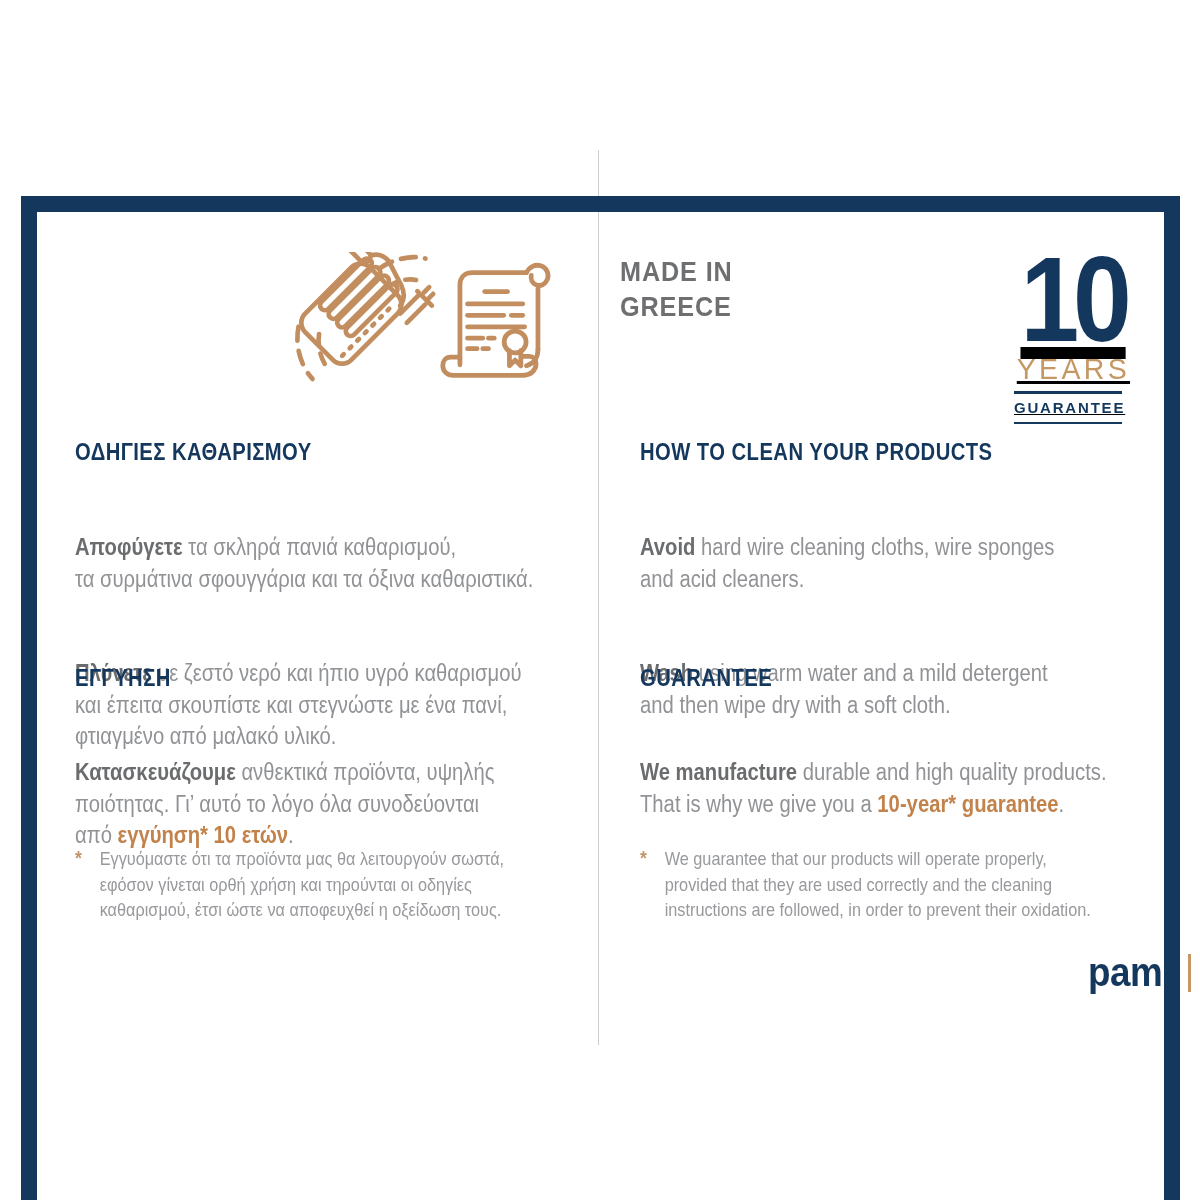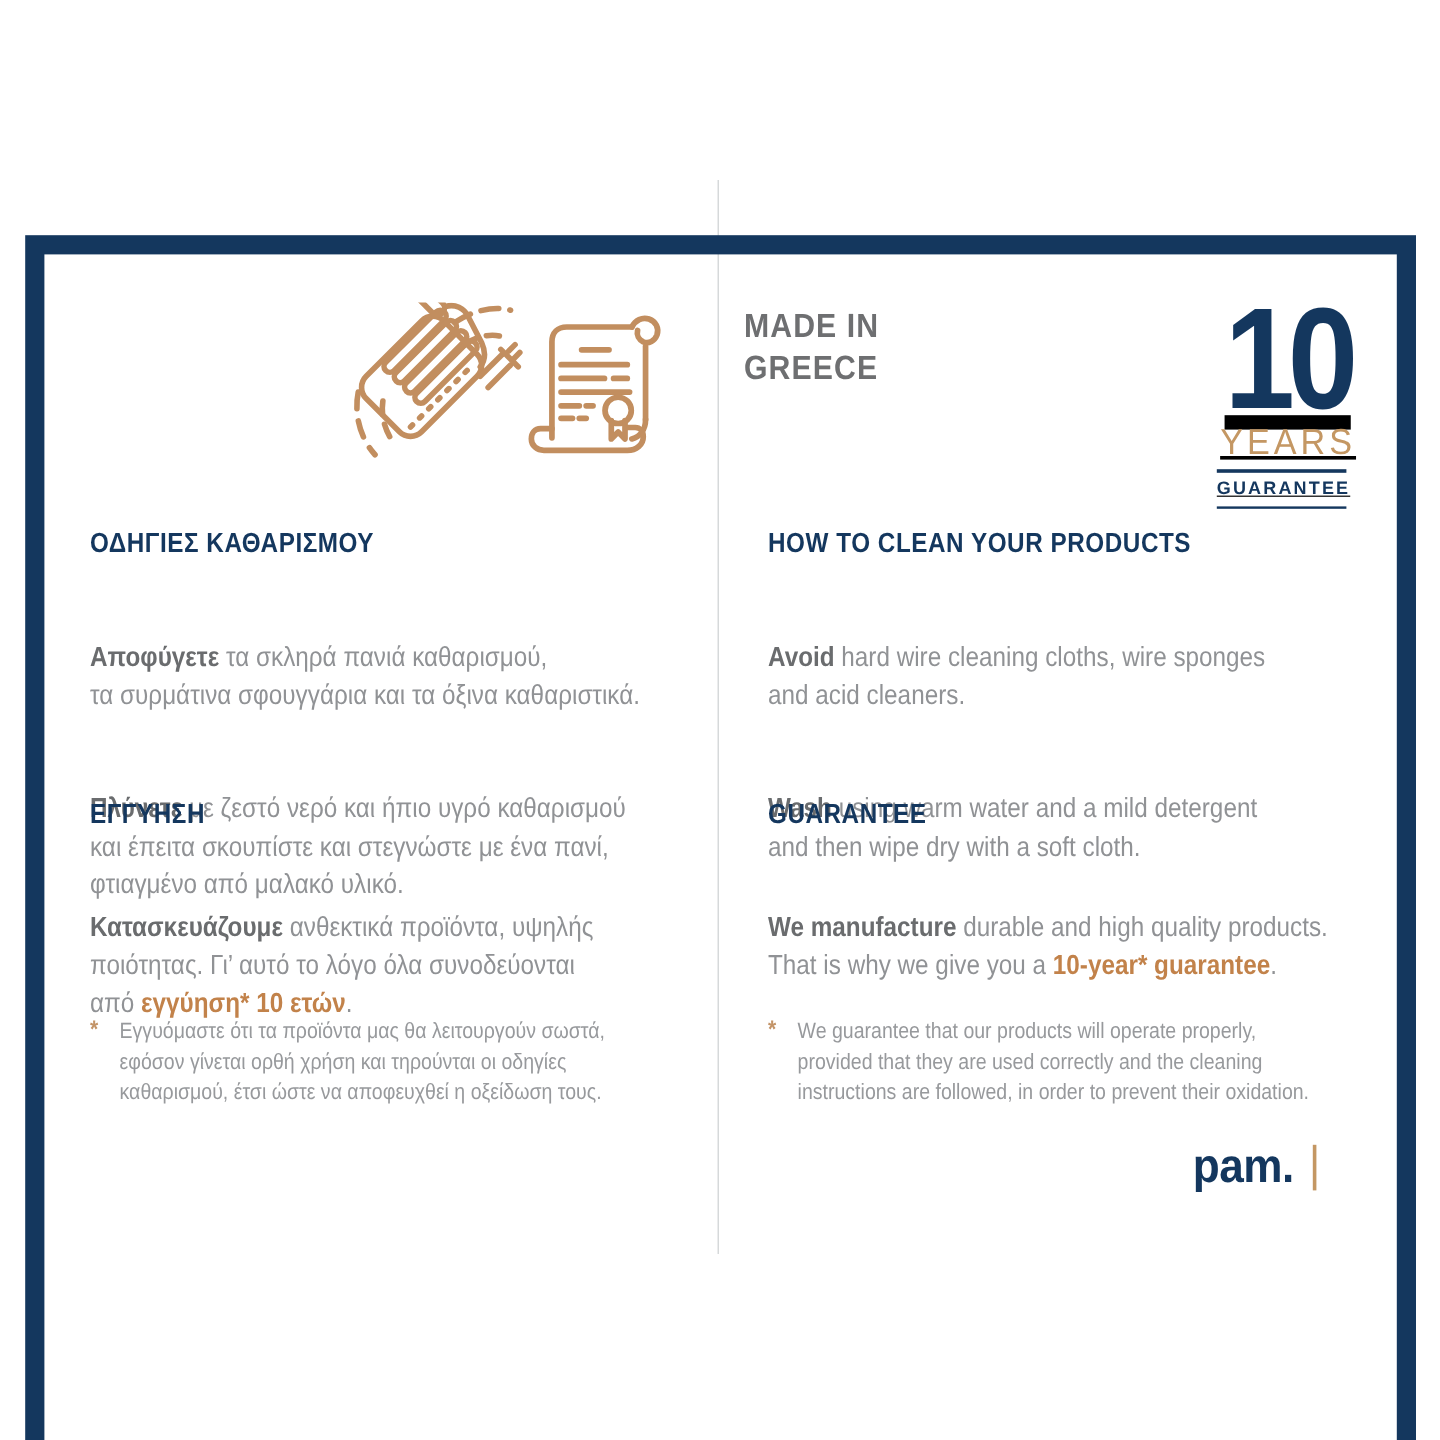--- a/index.html
+++ b/index.html
@@ -33,21 +33,21 @@
   .col-r{left:603px;}
   .sec-h{color:#14375E;font-weight:bold;font-size:23px;line-height:28px;letter-spacing:0.5px;}
   .body{font-size:23px;line-height:31.5px;color:#909295;}
   .body p{margin:0;}
   .lead{font-weight:bold;color:#6A6C6E;}
   .accent{font-weight:bold;color:#C2824A;}
   .fn{display:flex;font-size:18.5px;line-height:25.5px;color:#97999C;}
   .fn-marker{flex:0 0 28px;color:#C39468;font-weight:bold;font-size:20px;}
 
   
-  .logo{position:absolute;left:957px;top:740px;display:flex;align-items:center;}
+  .logo{position:absolute;left:1051px;top:740px;display:flex;align-items:center;}
   .logo-text{color:#14375E;font-weight:bold;font-size:40px;line-height:40px;
     letter-spacing:-0.5px;transform:scaleX(0.92);transform-origin:0 0;}
   .logo-bar{width:2.5px;height:38px;background:#C49763;margin-left:9px;margin-top:2px;}
 
   svg{display:block;}
 </style>
 </head>
 <body>
 
 <div class="fold-line"></div>

